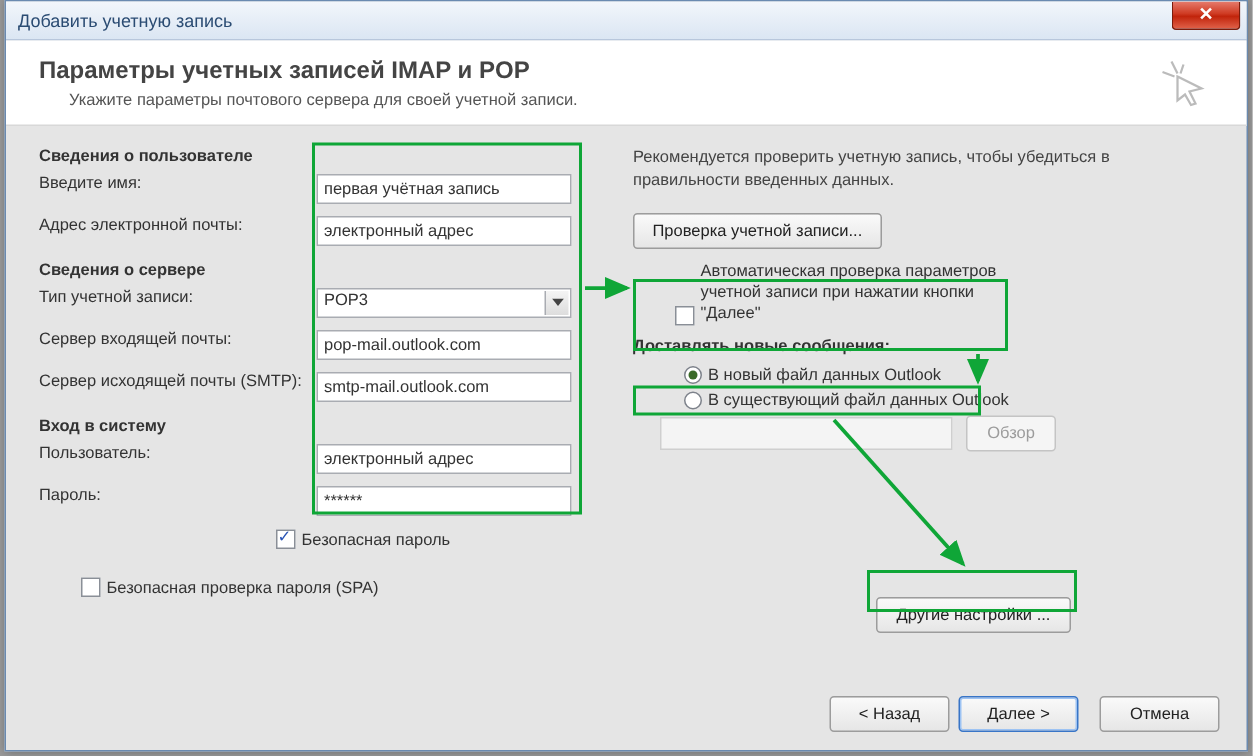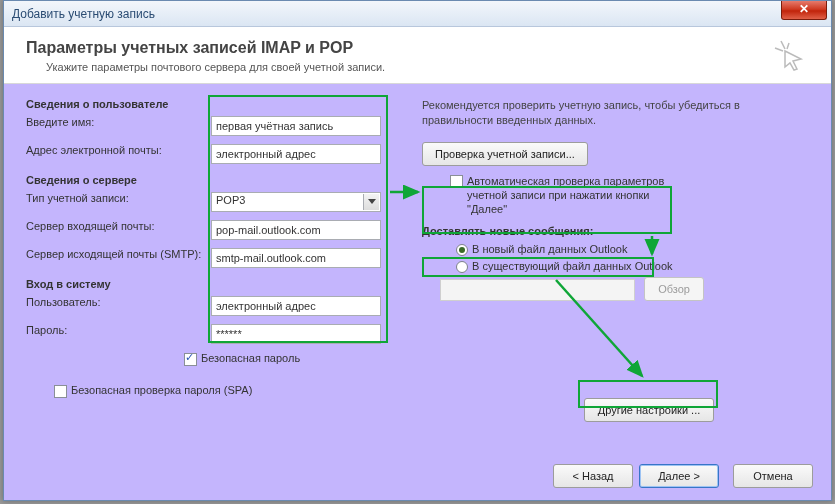--- a/index.html
+++ b/index.html
@@ -12,21 +12,21 @@
     height: 504px;
     overflow: hidden;
     position: relative;
   }
   .window {
     position: absolute;
     left: 3px;
     top: 0;
     width: 829px;
     height: 501px;
-    background: #c4b5fd;
+    background: #e5e5e5;
     border: 1px solid #6a8ab0;
     box-shadow: 0 0 6px rgba(0,0,0,0.3);
   }
   .titlebar {
     height: 26px;
     background: linear-gradient(#f2f6fb, #dbe6f3);
     border-bottom: 1px solid #b8c7dc;
     position: relative;
     display: flex;
     align-items: center;
@@ -131,21 +131,21 @@
     align-items: center;
     justify-content: center;
   }
   .green-box {
     border: 2px solid #0fa637;
     position: absolute;
     pointer-events: none;
   }
   .check-row {
     display: flex;
-    align-items: flex-start;
+    align-items: flex-end;
     gap: 4px;
     color: #333;
     margin-bottom: 4px;
     padding-left: 28px;
   }
   .checkbox {
     width: 13px;
     height: 13px;
     border: 1px solid #8a8f97;
     background: #fff;

